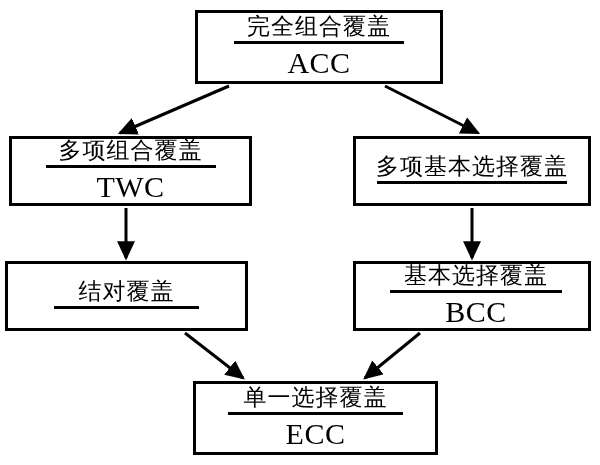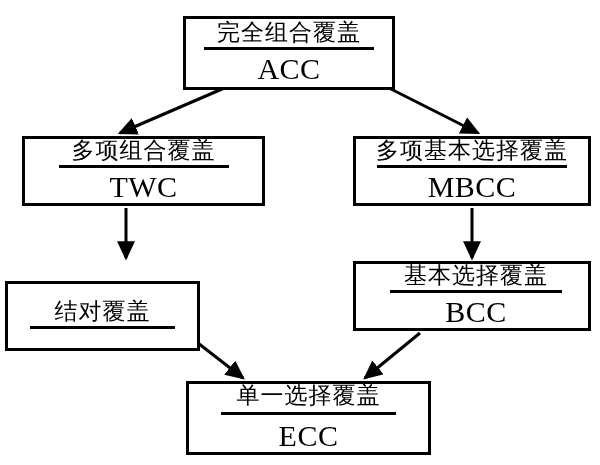--- a/index.html
+++ b/index.html
@@ -75,43 +75,42 @@
     <g id="edge-group">
         <line x1="229" y1="86" x2="120" y2="133" stroke="#000000" stroke-width="3" marker-end="url(#arrowhead)"></line>
         <line x1="385" y1="86" x2="478" y2="133" stroke="#000000" stroke-width="3" marker-end="url(#arrowhead)"></line>
         <line x1="126" y1="208" x2="126" y2="258" stroke="#000000" stroke-width="3" marker-end="url(#arrowhead)"></line>
         <line x1="472" y1="208" x2="472" y2="258" stroke="#000000" stroke-width="3" marker-end="url(#arrowhead)"></line>
         <line x1="185" y1="333" x2="243" y2="378" stroke="#000000" stroke-width="3" marker-end="url(#arrowhead)"></line>
         <line x1="420" y1="333" x2="365" y2="378" stroke="#000000" stroke-width="3" marker-end="url(#arrowhead)"></line>
       </g>
   </svg>
   <div id="node-layer">
-      <div class="node" style="left: 183px; top: 10px; width: 212px; height: 74px; border-color: rgb(0, 0, 0); margin-top: 6px;">
+      <div class="node" style="left: 195px; top: 10px; width: 248px; height: 74px; border-color: rgb(0, 0, 0);">
         <div class="node-cn">完全组合覆盖</div>
         <div class="node-rule" style="width: 170px; background: rgb(0, 0, 0);"></div>
         <div class="node-en">ACC</div>
       </div>
-      <div class="node" style="left: 22px; top: 136px; width: 243px; height: 70px; border-color: rgb(0, 0, 0);">
+      <div class="node" style="left: 9px; top: 136px; width: 243px; height: 70px; border-color: rgb(0, 0, 0);">
         <div class="node-cn">多项组合覆盖</div>
         <div class="node-rule" style="width: 170px; background: rgb(0, 0, 0);"></div>
         <div class="node-en">TWC</div>
       </div>
       <div class="node" style="left: 353px; top: 136px; width: 238px; height: 70px; border-color: rgb(0, 0, 0);">
         <div class="node-cn">多项基本选择覆盖</div>
         <div class="node-rule" style="width: 190px; background: rgb(0, 0, 0);"></div>
-        <div class="node-en">MBCC</div>
       </div>
-      <div class="node" style="left: 5px; top: 261px; width: 195px; height: 70px; border-color: rgb(0, 0, 0); margin-top: 20px;">
+      <div class="node" style="left: 5px; top: 261px; width: 243px; height: 70px; border-color: rgb(0, 0, 0);">
         <div class="node-cn">结对覆盖</div>
         <div class="node-rule" style="width: 145px; background: rgb(0, 0, 0);"></div>
       </div>
       <div class="node" style="left: 353px; top: 261px; width: 238px; height: 70px; border-color: rgb(0, 0, 0); padding-left: 8px;">
         <div class="node-cn">基本选择覆盖</div>
         <div class="node-rule" style="width: 172px; background: rgb(0, 0, 0);"></div>
         <div class="node-en">BCC</div>
       </div>
-      <div class="node" style="left: 186px; top: 381px; width: 245px; height: 74px; border-color: rgb(0, 0, 0); justify-content: space-between;">
+      <div class="node" style="left: 193px; top: 381px; width: 245px; height: 74px; border-color: rgb(0, 0, 0);">
         <div class="node-cn">单一选择覆盖</div>
         <div class="node-rule" style="width: 175px; background: rgb(0, 0, 0);"></div>
         <div class="node-en">ECC</div>
       </div>
     </div>
 </div>
 
 </body></html>

